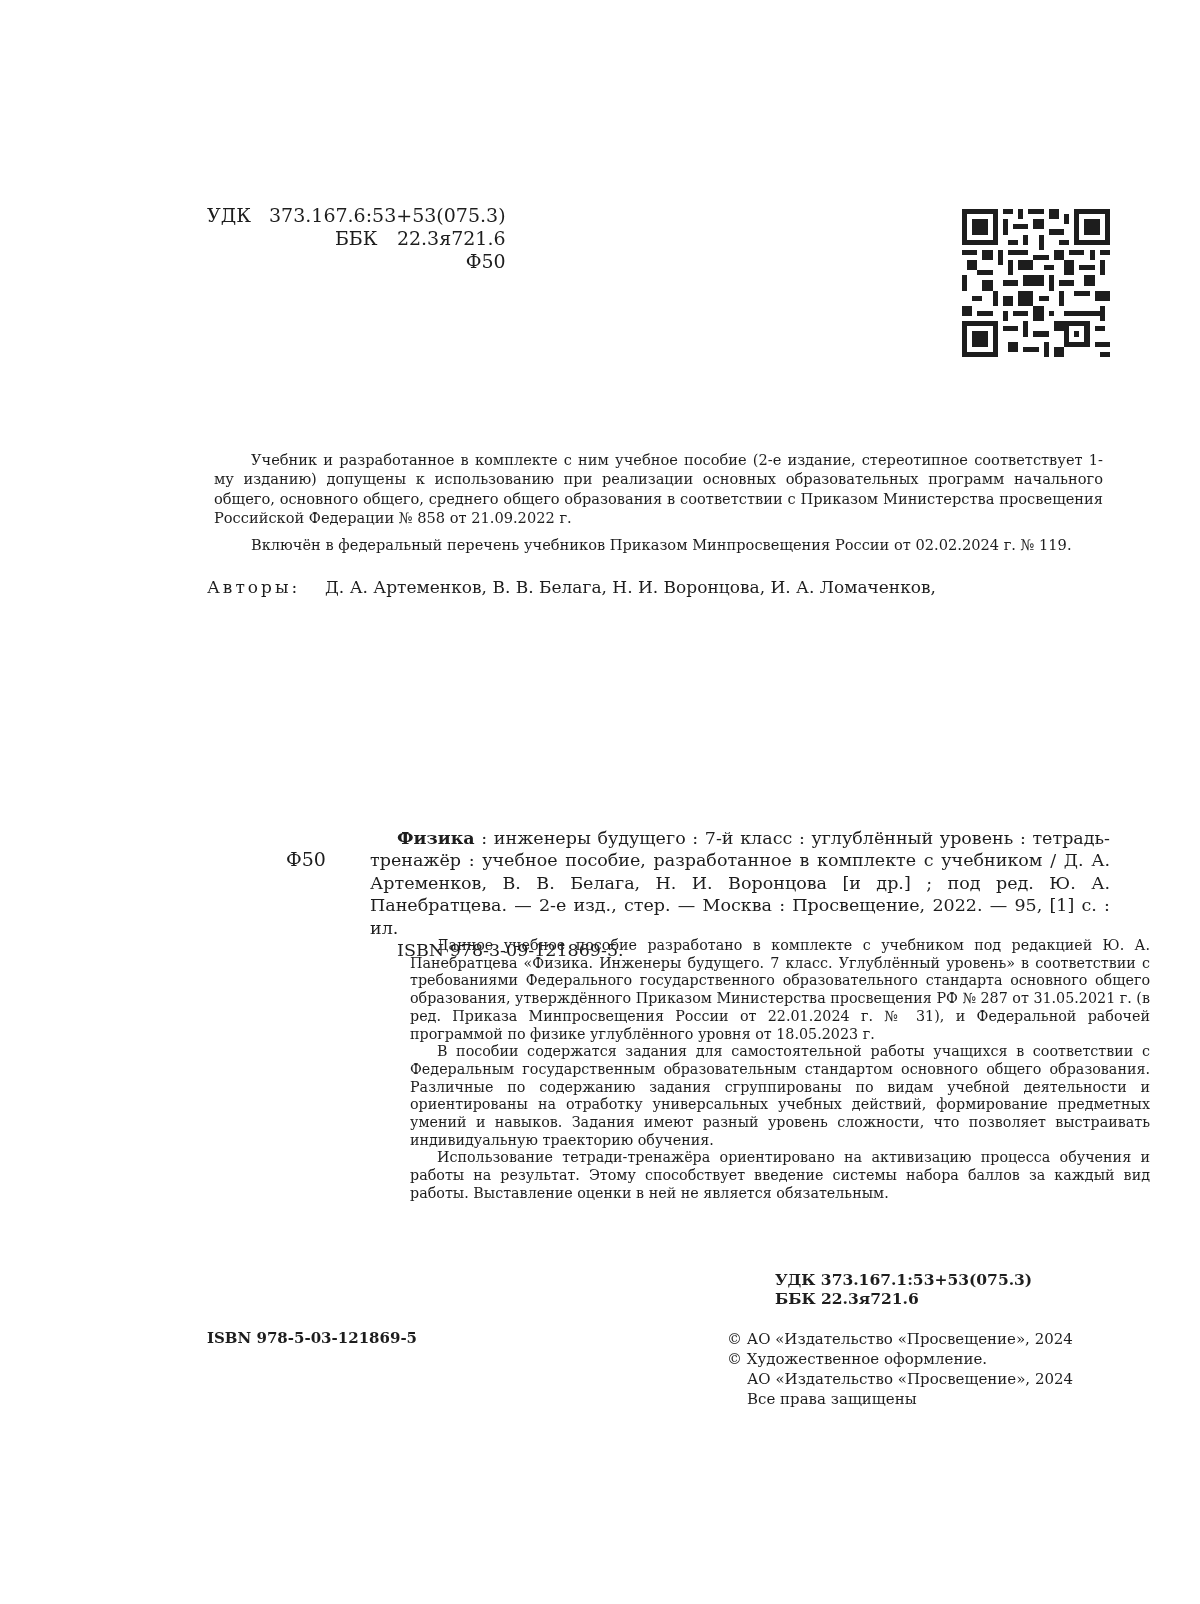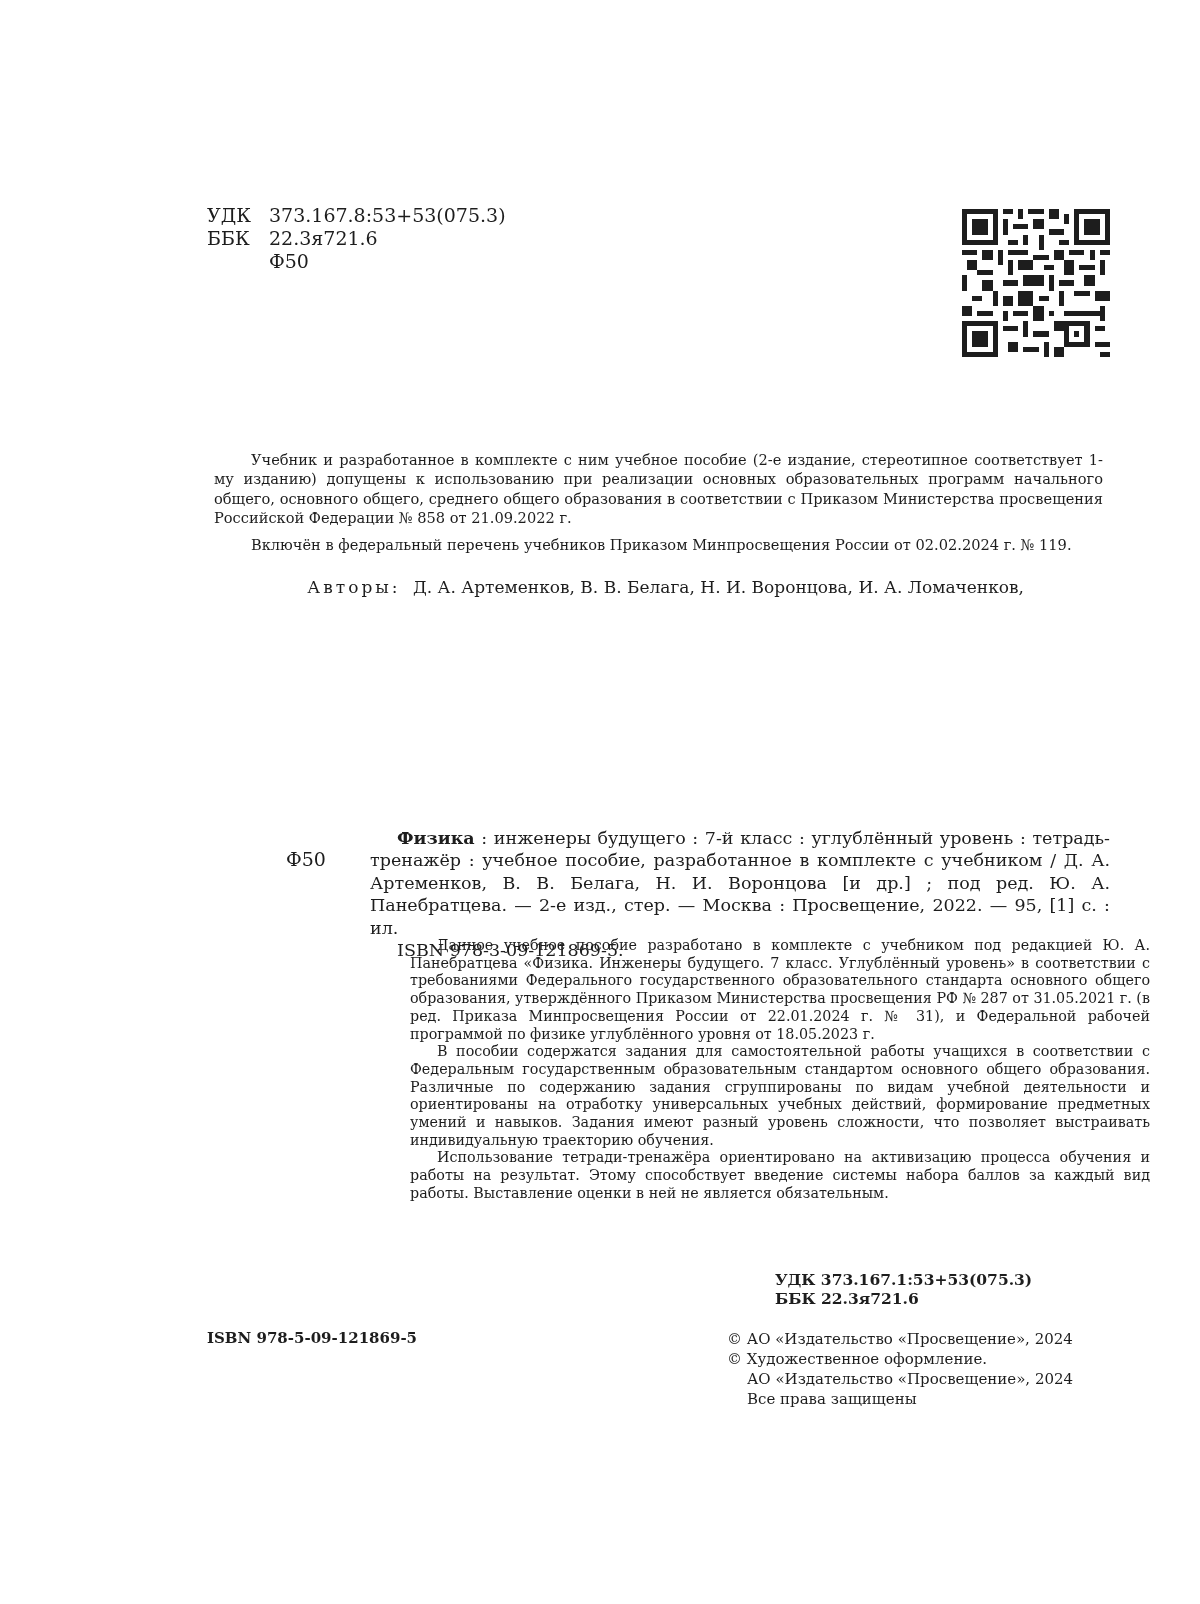--- a/index.html
+++ b/index.html
@@ -2,29 +2,29 @@
 <html><head>
   <meta charset="utf-8">
   <style>
     html, body { margin: 0; padding: 0; background: #ffffff; }
     body {
       width: 1200px; height: 1604px; position: relative; overflow: hidden;
       font-family: "DejaVu Serif", "Liberation Serif", serif; color: #1d1d1d;
     }
     .abs { position: absolute; }
     .udk-top { left: 207px; top: 204px; font-size: 19px; line-height: 23px; }
-    .udk-top .row { display: flex; }
+    .udk-top .row { display: flex; justify-content: flex-end; }
     .udk-top .k { width: 62px; }
     .qr { left: 962px; top: 209px; width: 148px; height: 148px; }
     .approval {
       left: 207px; top: 443px; width: 903px; font-size: 14.6px; line-height: 19.4px;
       text-align: justify;
     }
     .approval p { margin: 7px; text-indent: 37px; }
-    .authors { left: 207px; top: 574px; font-size: 17px; line-height: 26px; width: 905px; text-align: center; }
+    .authors { left: 207px; top: 574px; font-size: 17px; line-height: 26px; width: 905px; }
     .authors .lbl { letter-spacing: 3px; display: inline-block; width: 118px; }
     .authors .line2 { padding-left: 118px; }
     .f50 { left: 286px; top: 848px; font-size: 19px; }
     .biblio {
       left: 370px; top: 827px; width: 740px; font-size: 17.5px; line-height: 22.4px;
       text-align: justify;
     }
     .biblio p { margin: 0; }
     .biblio .indent { text-indent: 27px; }
     .biblio b { font-weight: bold; }
@@ -38,21 +38,21 @@
     .isbn-bottom { left: 207px; top: 1329px; font-size: 15px; font-weight: bold; }
     .copyright { left: 727px; top: 1329px; font-size: 15px; line-height: 20px; }
     .copyright .indent { padding-left: 20px; }
   </style>
 </head>
 <body>
 
 <div class="abs udk-top">
   <div class="row">
       <span class="k">УДК</span>
-      <span>373.167.8:53+53(075.3)</span>
+      <span>373.167.6:53+53(075.3)</span>
     </div>
   <div class="row">
       <span class="k">ББК</span>
       <span>22.3я721.6</span>
     </div>
   <div class="row">
       <span class="k"></span>
       <span>Ф50</span>
     </div>
 </div>
@@ -155,20 +155,20 @@
   <p>Данное учебное пособие разработано в комплекте с учебником под редакцией Ю. А. Панебратцева «Физика. Инженеры будущего. 7 класс. Углублённый уровень» в соответствии с требованиями Федерального государственного образовательного стандарта основного общего образования, утверждённого Приказом Министерства просвещения РФ № 287 от 31.05.2021 г. (в ред. Приказа Минпросвещения России от 22.01.2024 г. № 31), и Федеральной рабочей программой по физике углублённого уровня от 18.05.2023 г.</p>
   <p>В пособии содержатся задания для самостоятельной работы учащихся в соответствии с Федеральным государственным образовательным стандартом основного общего образования. Различные по содержанию задания сгруппированы по видам учебной деятельности и ориентированы на отработку универсальных учебных действий, формирование предметных умений и навыков. Задания имеют разный уровень сложности, что позволяет выстраивать индивидуальную траекторию обучения.</p>
   <p>Использование тетради-тренажёра ориентировано на активизацию процесса обучения и работы на результат. Этому способствует введение системы набора баллов за каждый вид работы. Выставление оценки в ней не является обязательным.</p>
 </div>
 
 <div class="abs udk-bottom">
   <div>УДК 373.167.1:53+53(075.3)</div>
   <div>ББК 22.3я721.6</div>
 </div>
 
-<div class="abs isbn-bottom">ISBN 978-5-09-121869-5</div>
+<div class="abs isbn-bottom">ISBN 978-5-03-121869-5</div>
 
 <div class="abs copyright">
   <div>© АО «Издательство «Просвещение», 2024</div>
   <div>© Художественное оформление.</div>
   <div class="indent">АО «Издательство «Просвещение», 2024</div>
   <div class="indent">Все права защищены</div>
 </div>
 
 </body></html>

